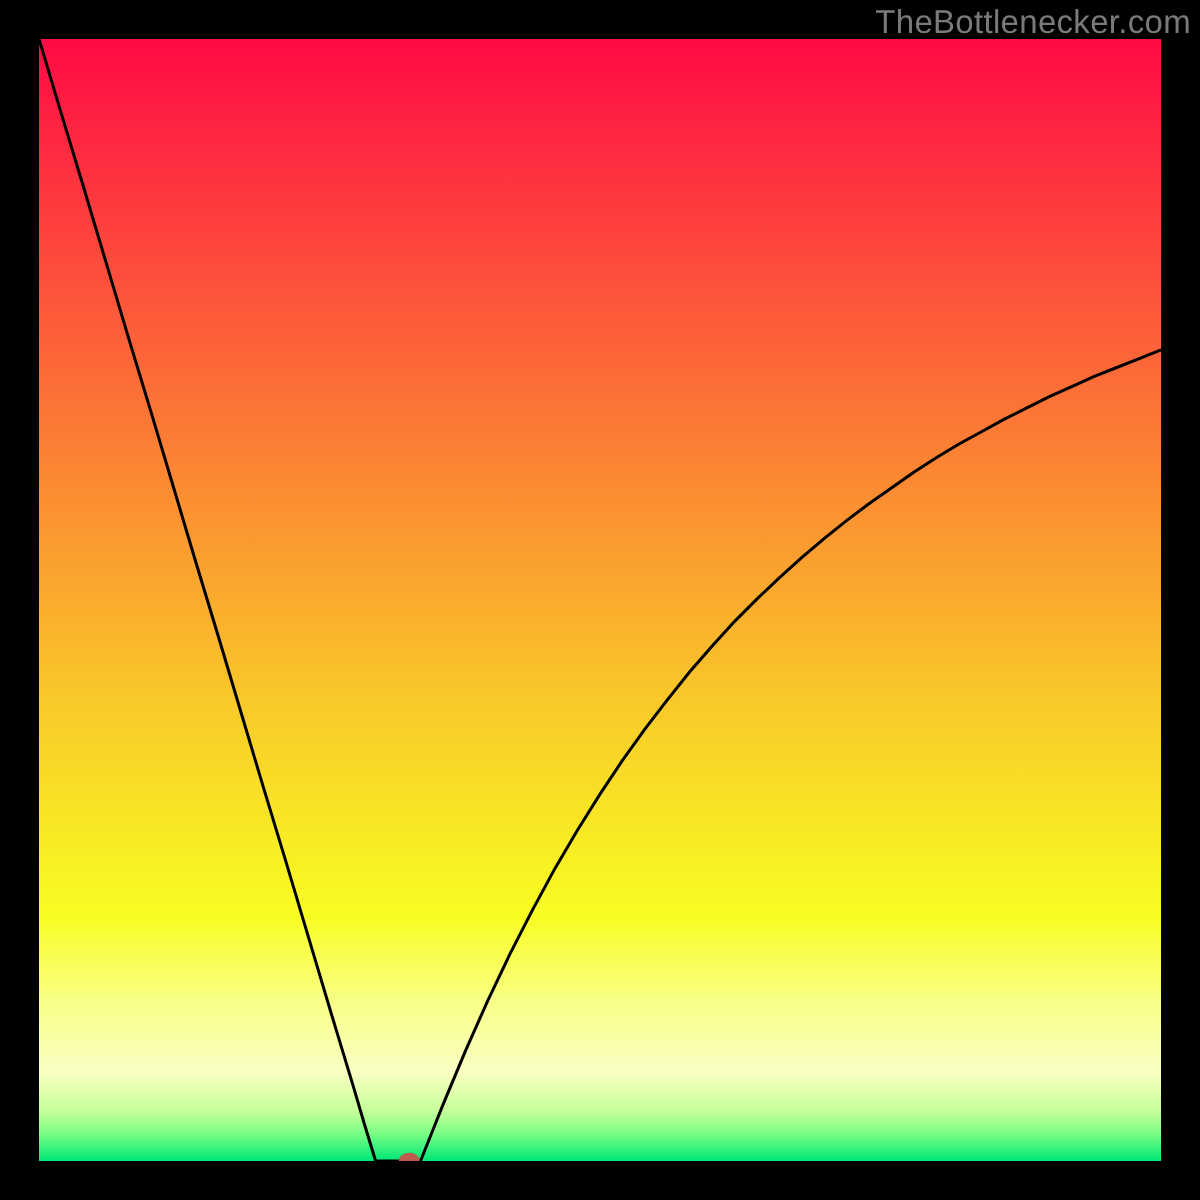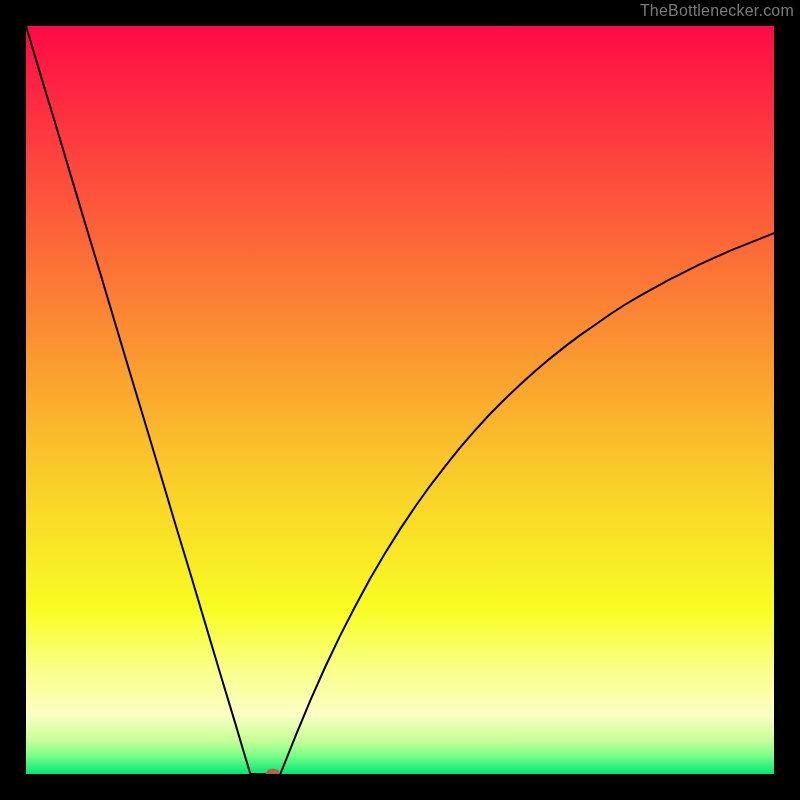--- a/index.html
+++ b/index.html
@@ -25,21 +25,21 @@
     top: 26px;
     left: 26px;
     width: 748px;
     height: 748px;
   }
   .watermark {
     position: absolute;
     top: 2px;
     right: 6px;
     color: #7a7a7a;
-    font-size: 16px;
+    font-size: 22px;
     font-weight: 500;
     letter-spacing: 0.2px;
     z-index: 10;
   }
 </style>
 </head>
 <body>
 
 <div class="watermark">TheBottlenecker.com</div>
 <div class="frame"></div>

